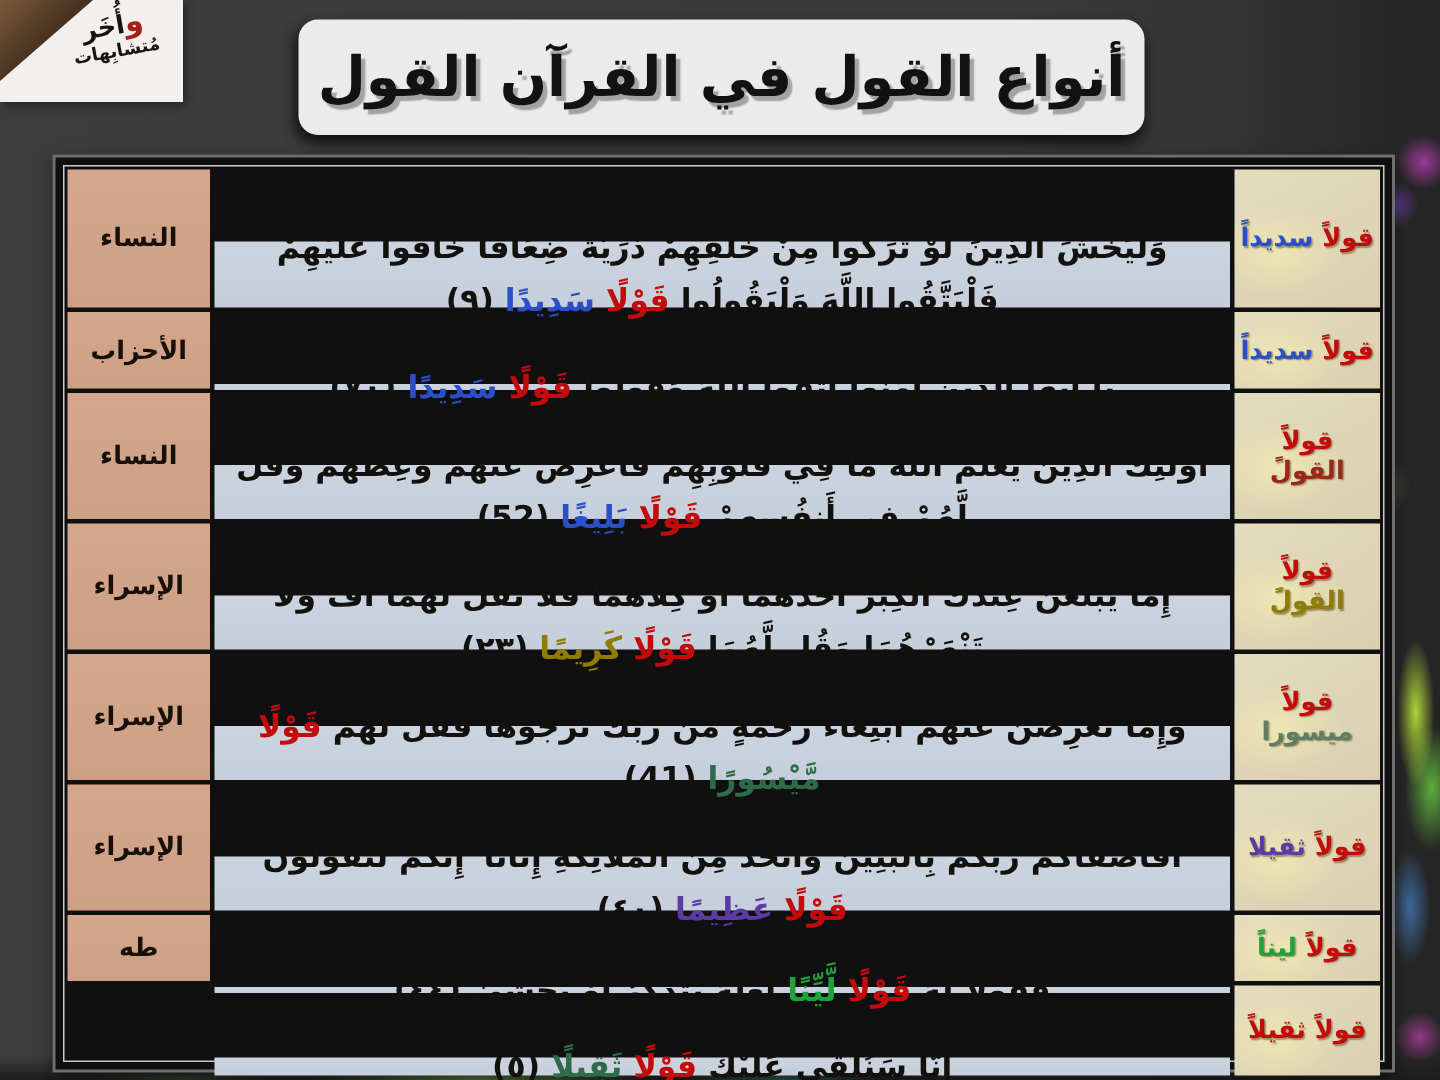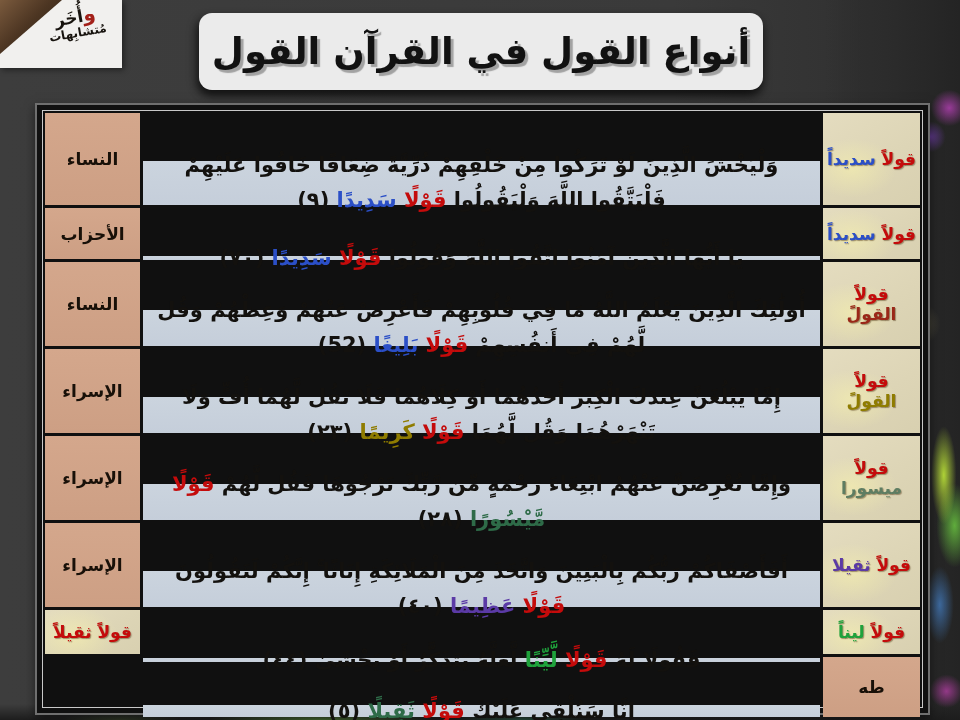--- a/index.html
+++ b/index.html
@@ -119,40 +119,40 @@
             <div><span class="seg" style="color: rgb(196, 11, 11);">قولاً </span><span class="seg" style="color: rgb(143, 124, 0);">القولً</span></div>
           </div>
           <div class="cell cell-verse">
             <div><span class="seg" style="color: rgb(19, 17, 14);">إِمَّا يَبْلُغَنَّ عِندَكَ الْكِبَرَ أَحَدُهُمَا أَوْ كِلَاهُمَا فَلَا تَقُل لَّهُمَا أُفٍّ وَلَا تَنْهَرْهُمَا وَقُل لَّهُمَا </span><span class="seg" style="color: rgb(196, 11, 11);">قَوْلًا </span><span class="seg" style="color: rgb(143, 124, 0);">كَرِيمًا</span><span class="seg" style="color: rgb(19, 17, 14);"> (٢٣)</span></div>
           </div>
           <div class="cell cell-surah">الإسراء</div>
           <div class="cell cell-label">
             <div><span class="seg" style="color: rgb(196, 11, 11);">قولاً </span><span class="seg" style="color: rgb(94, 125, 98);">ميسورا</span></div>
           </div>
           <div class="cell cell-verse">
-            <div><span class="seg" style="color: rgb(19, 17, 14);">وَإِمَّا تُعْرِضَنَّ عَنْهُمُ ابْتِغَاءَ رَحْمَةٍ مِّن رَّبِّكَ تَرْجُوهَا فَقُل لَّهُمْ </span><span class="seg" style="color: rgb(196, 11, 11);">قَوْلًا </span><span class="seg" style="color: rgb(46, 107, 72);">مَّيْسُورًا</span><span class="seg" style="color: rgb(19, 17, 14);"> (٢٨)</span></div>
+            <div><span class="seg" style="color: rgb(19, 17, 14);">وَإِمَّا تُعْرِضَنَّ عَنْهُمُ ابْتِغَاءَ رَحْمَةٍ مِّن رَّبِّكَ تَرْجُوهَا فَقُل لَّهُمْ </span><span class="seg" style="color: rgb(196, 11, 11);">قَوْلًا </span><span class="seg" style="color: rgb(46, 107, 72);">مَّيْسُورًا</span><span class="seg" style="color: rgb(19, 17, 14);"> (41)</span></div>
           </div>
           <div class="cell cell-surah">الإسراء</div>
           <div class="cell cell-label">
             <div><span class="seg" style="color: rgb(196, 11, 11);">قولاً </span><span class="seg" style="color: rgb(91, 58, 166);">ثقيلا</span></div>
           </div>
           <div class="cell cell-verse">
             <div><span class="seg" style="color: rgb(19, 17, 14); text-align: center;">أَفَأَصْفَاكُمْ رَبُّكُم بِالْبَنِينَ وَاتَّخَذَ مِنَ الْمَلَائِكَةِ إِنَاثًا ۚ إِنَّكُمْ لَتَقُولُونَ </span><span class="seg" style="color: rgb(196, 11, 11);">قَوْلًا </span><span class="seg" style="color: rgb(91, 58, 166);">عَظِيمًا</span><span class="seg" style="color: rgb(19, 17, 14);"> (٤٠)</span></div>
           </div>
           <div class="cell cell-surah">الإسراء</div>
           <div class="cell cell-label">
             <div><span class="seg" style="color: rgb(196, 11, 11);">قولاً </span><span class="seg" style="color: rgb(31, 162, 60);">ليناً</span></div>
           </div>
           <div class="cell cell-verse">
             <div><span class="seg" style="color: rgb(19, 17, 14);">فَقُولَا لَهُ </span><span class="seg" style="color: rgb(196, 11, 11);">قَوْلًا </span><span class="seg" style="color: rgb(31, 162, 60);">لَّيِّنًا</span><span class="seg" style="color: rgb(19, 17, 14);"> لَّعَلَّهُ يَتَذَكَّرُ أَوْ يَخْشَىٰ (٤٤)</span></div>
           </div>
+          <div class="cell cell-surah">طه</div>
           <div class="cell cell-label">
             <div><span class="seg" style="color: rgb(196, 11, 11);">قولاً </span><span class="seg" style="color: rgb(196, 11, 11);">ثقيلاً</span></div>
           </div>
-          <div class="cell cell-surah">طه</div>
           <div class="cell cell-verse">
             <div><span class="seg" style="color: rgb(19, 17, 14);">إِنَّا سَنُلْقِي عَلَيْكَ </span><span class="seg" style="color: rgb(196, 11, 11);">قَوْلًا </span><span class="seg" style="color: rgb(46, 107, 72);">ثَقِيلًا</span><span class="seg" style="color: rgb(19, 17, 14);"> (٥)</span></div>
           </div>
         </div>
     </div>
   </div>
 
 </div>
 
 </body></html>

